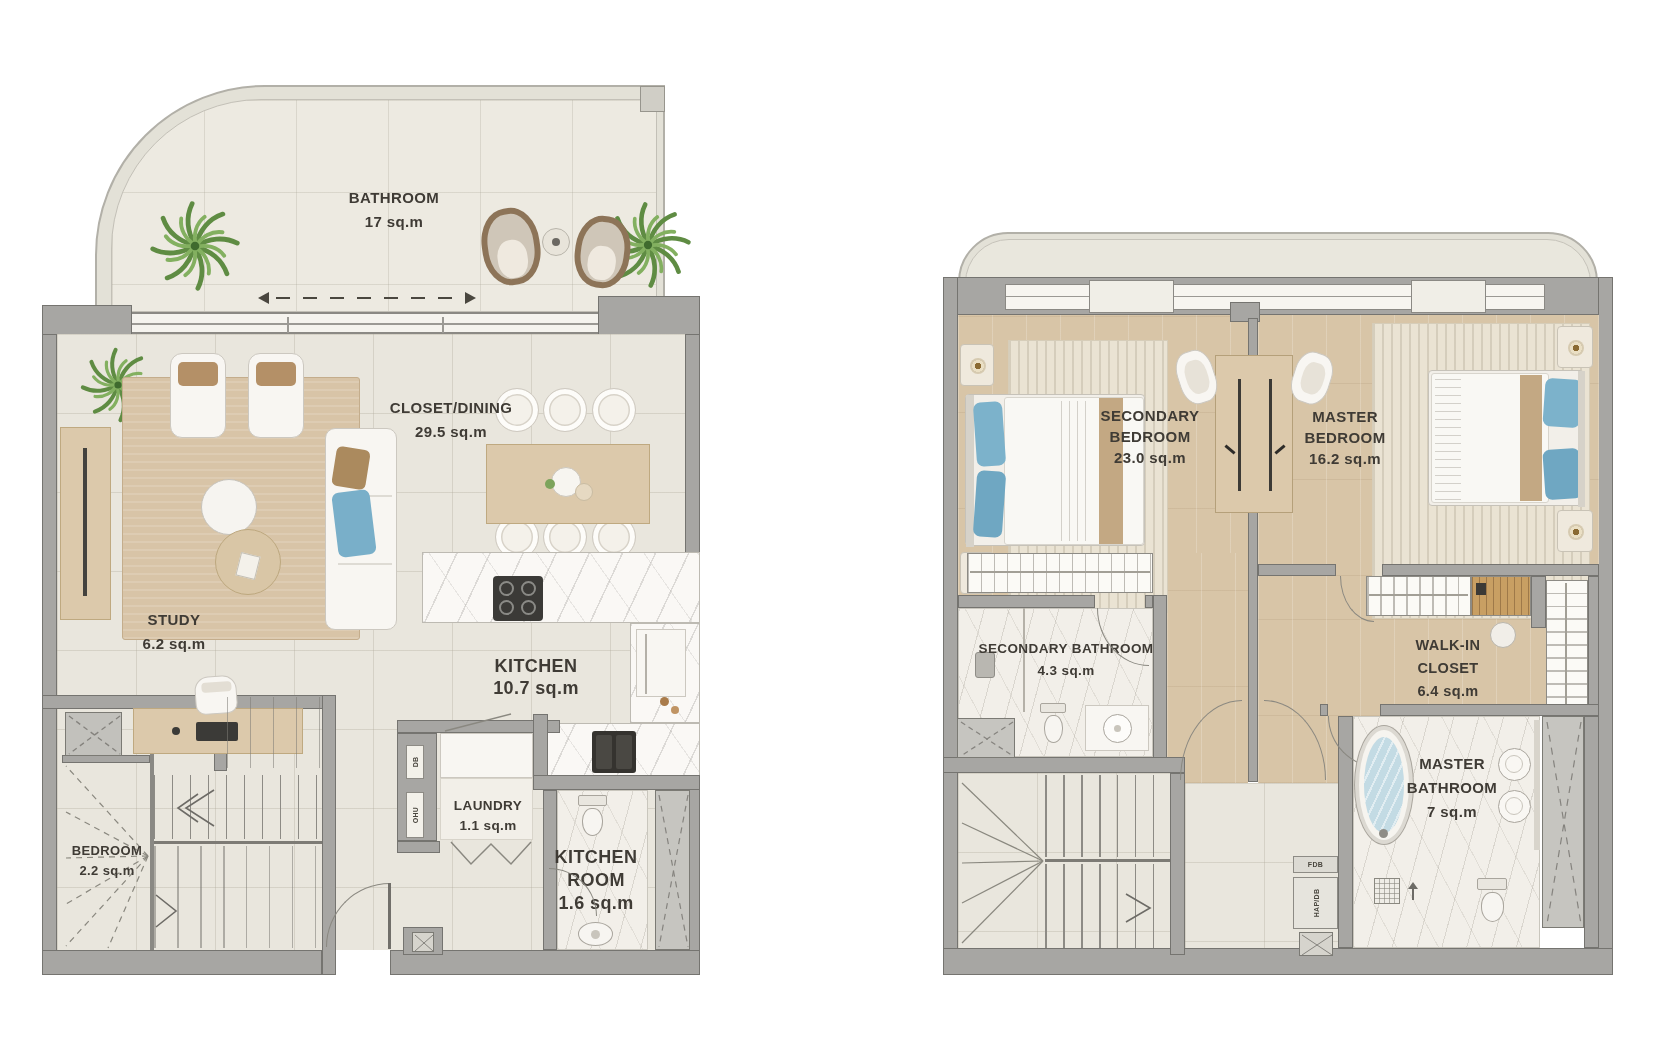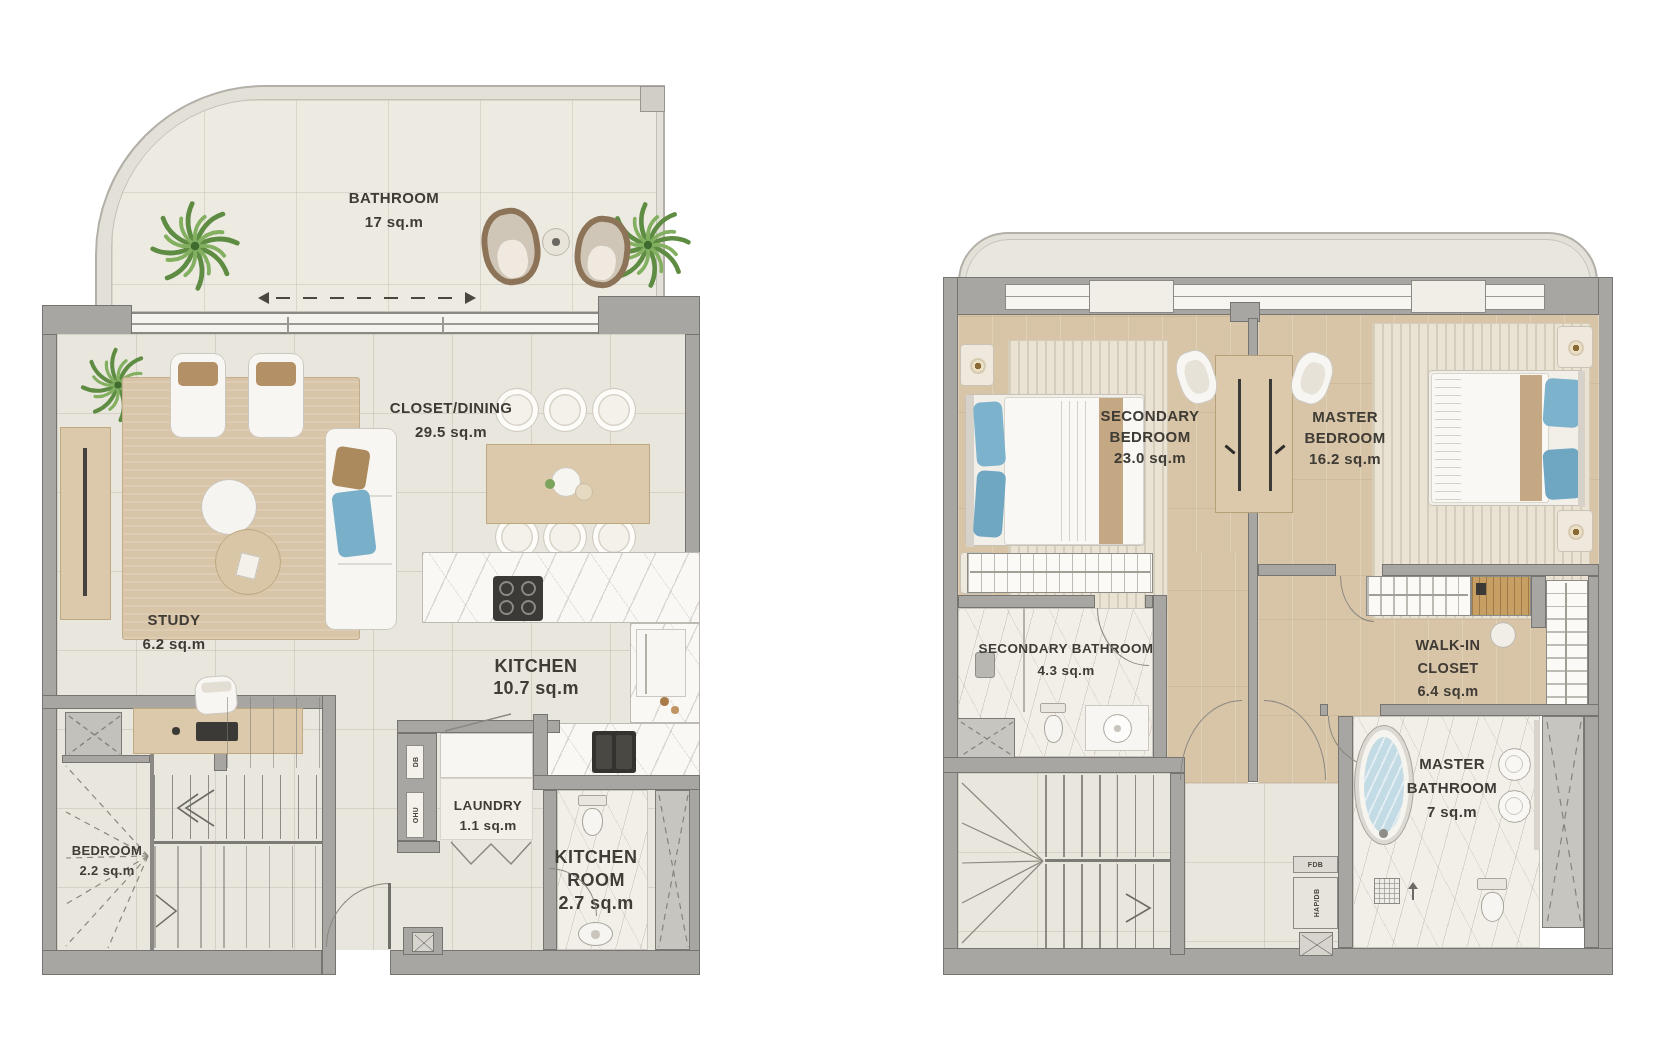--- a/index.html
+++ b/index.html
@@ -273,21 +273,21 @@
   </svg>
 
   <div class="a wall" style="left:533px;top:775px;width:167px;height:15px;"></div>
   <div class="a wall" style="left:543px;top:790px;width:14px;height:160px;"></div>
   <div class="a marble" style="left:557px;top:790px;width:91px;height:160px;"></div>
   <div class="a" style="left:578px;top:795px;width:29px;height:11px;background:#e9e6df;border:1.2px solid #a9a59d;border-radius:2px;"></div>
   <div class="a" style="left:582px;top:808px;width:21px;height:28px;background:#f7f5f1;border:1.2px solid #a9a59d;border-radius:45% 45% 50% 50%;"></div>
   <div class="a lbl l14" style="left:596px;top:846px;line-height:23px;">
     <div>KITCHEN</div>
     <div>ROOM</div>
-    <div>2.7 sq.m</div>
+    <div>1.6 sq.m</div>
   </div>
   <div class="a oval" style="left:578px;top:922px;width:35px;height:24px;background:#f7f5f1;border:1.3px solid #a9a59d;">
     <div class="a oval" style="left:12px;top:7px;width:9px;height:9px;background:#c9c5bc;"></div>
   </div>
   <div class="a" style="left:549px;top:868px;width:48px;height:48px;border-top:1.6px solid #8a8880;border-right:1.6px solid #8a8880;border-top-right-radius:100% 100%;"></div>
   <div class="a shaft" style="left:655px;top:790px;width:35px;height:160px;background:#c6c5c0;">
     <svg class="deco" width="35" height="160">
         <line x1="3" y1="4" x2="32" y2="156" stroke="#85837e" stroke-width="1.2" stroke-dasharray="6 5"></line>
         <line x1="32" y1="4" x2="3" y2="156" stroke="#85837e" stroke-width="1.2" stroke-dasharray="6 5"></line>
       </svg>

